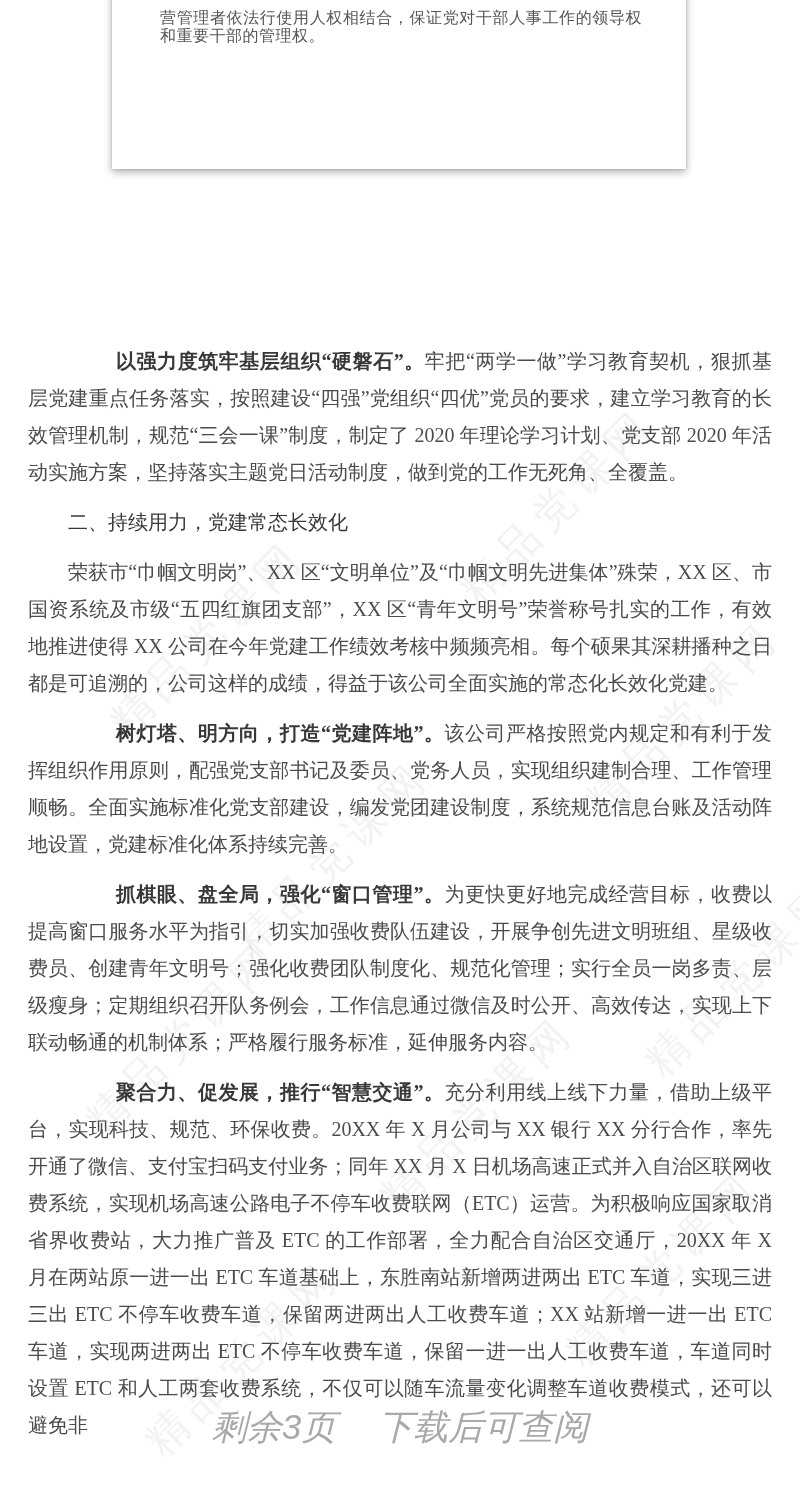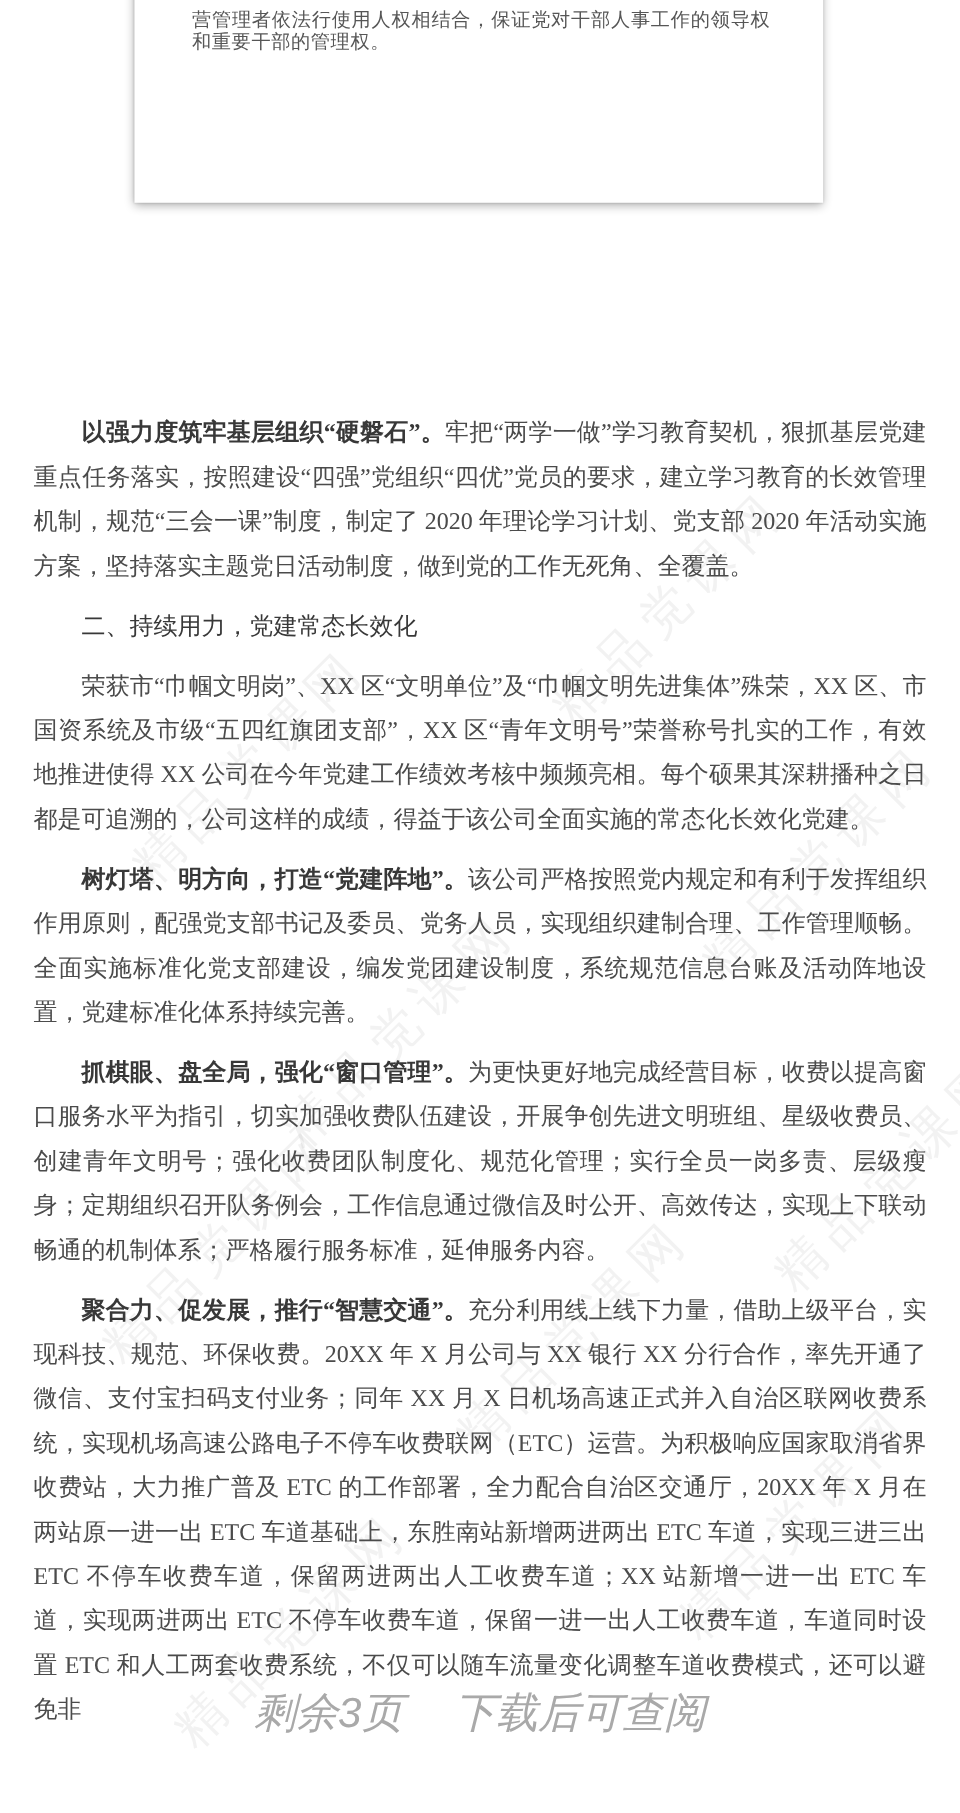--- a/index.html
+++ b/index.html
@@ -38,21 +38,21 @@
   .doc {
     position: absolute; left: 28px; width: 744px; top: 343px; z-index: 1;
   }
   .doc p {
     margin: 0 0 13px 0;
     font-size: 20px; line-height: 37px;
     color: #4b4b4b;
     text-align: justify;
     text-indent: 2em;
   }
-  .doc p b { color: #383838; }
+  .doc p b { color: #383838; margin-left: 48px; }
   .doc p.heading { font-weight: normal; color: #383838; }
 
   
   .footer {
     position: absolute; left: 0; right: 0; top: 1404px; z-index: 1;
     text-align: center;
     font-family: "Liberation Sans", "DejaVu Sans", sans-serif;
     font-size: 35px; color: #a9a9a9; font-style: italic;
   }
   .footer .sep { display: inline-block; width: 42px; }

